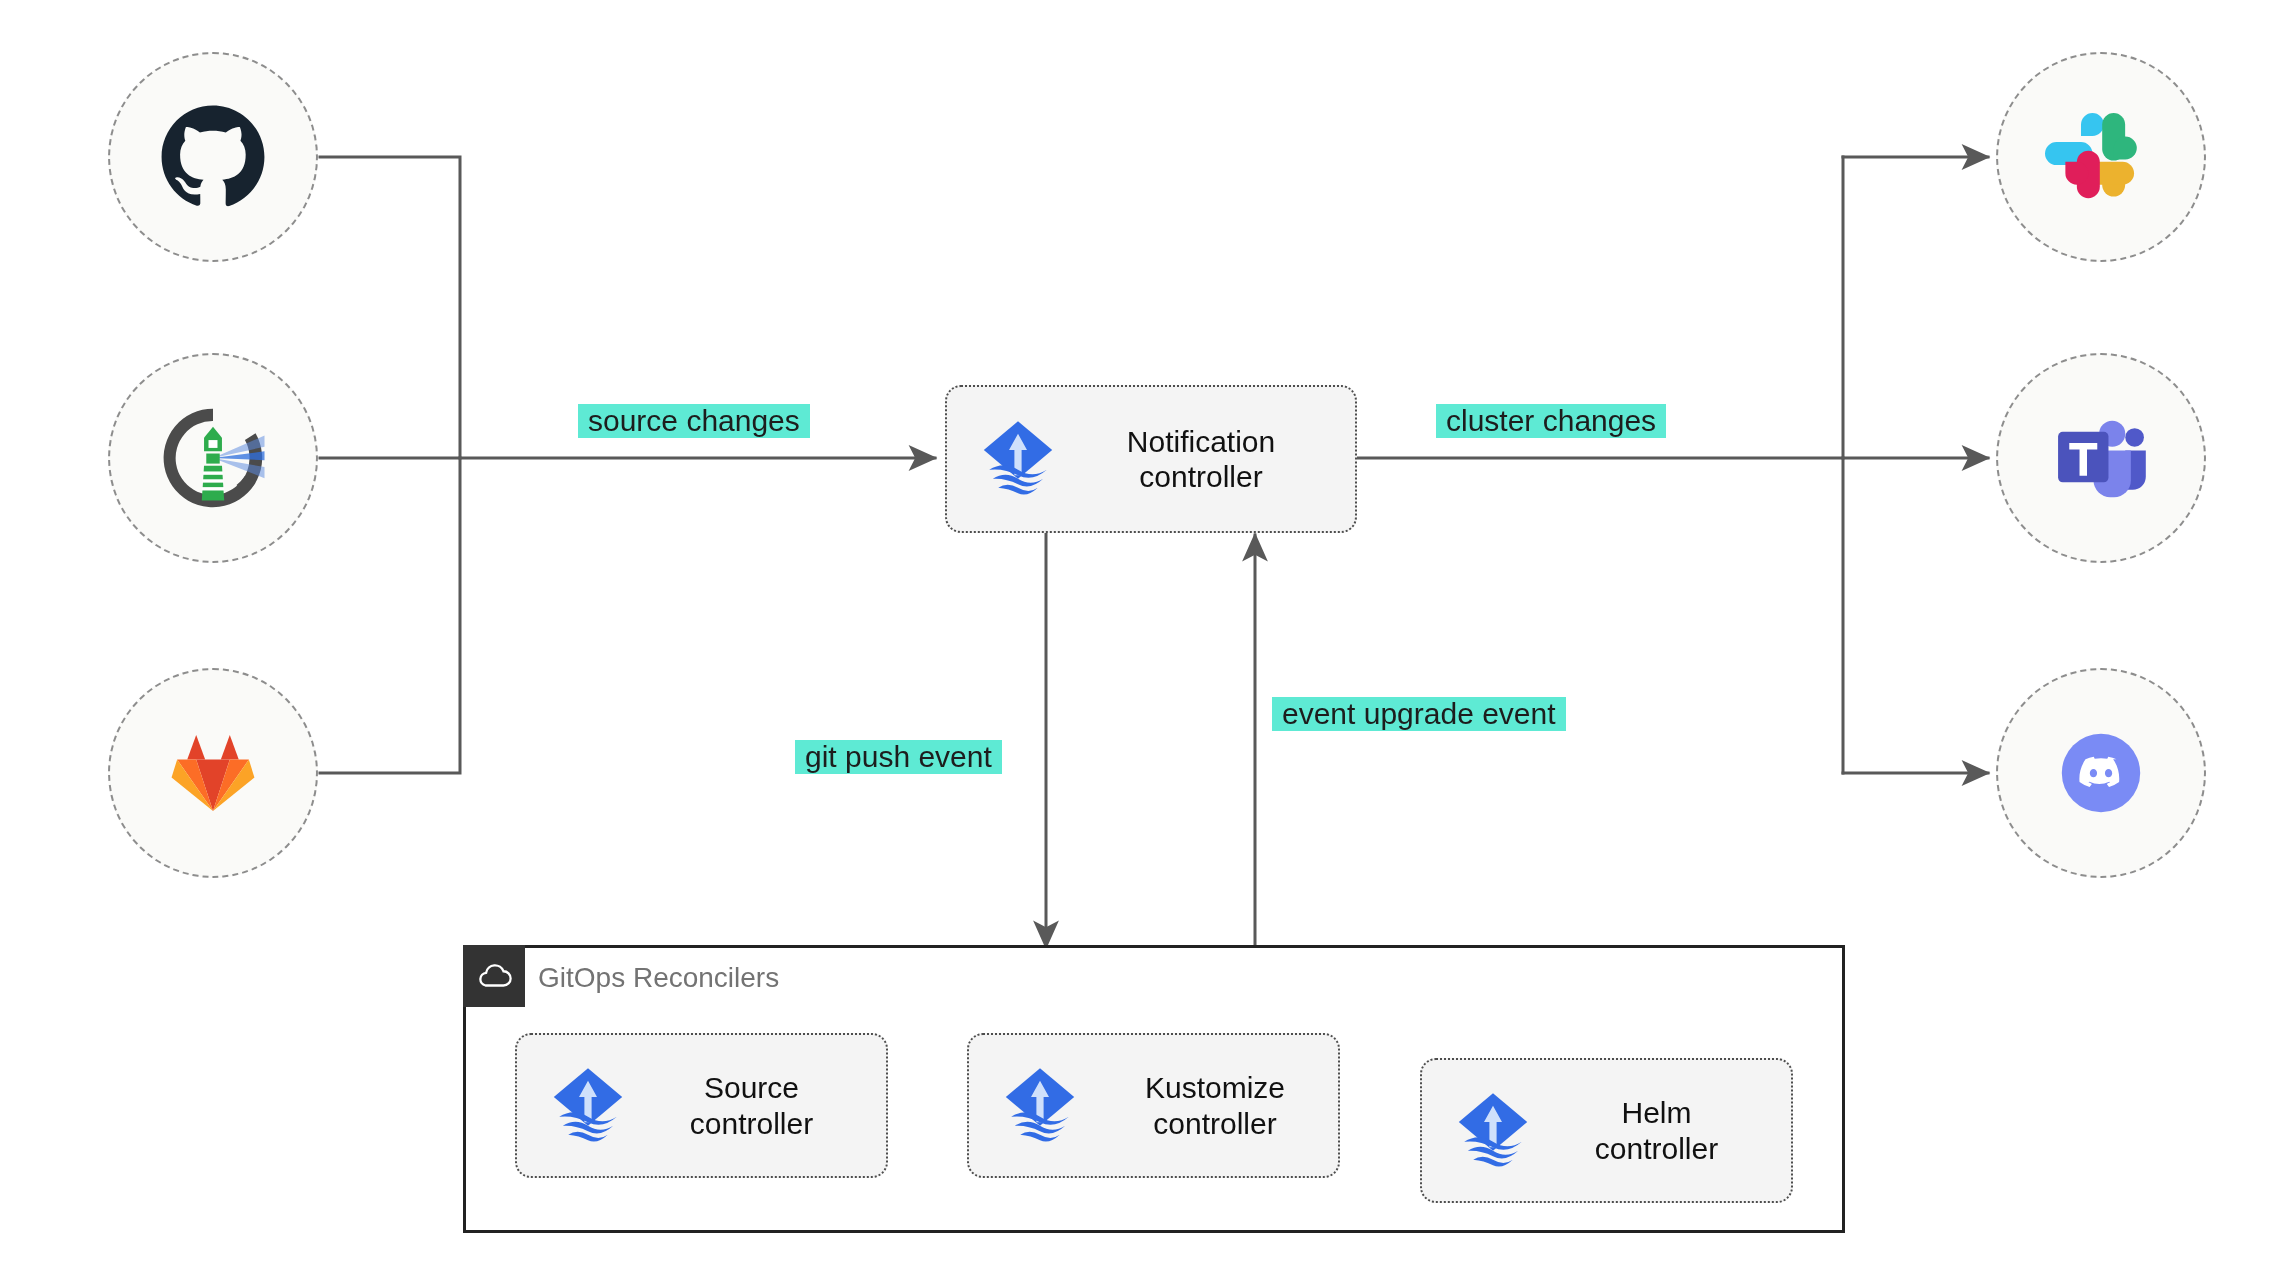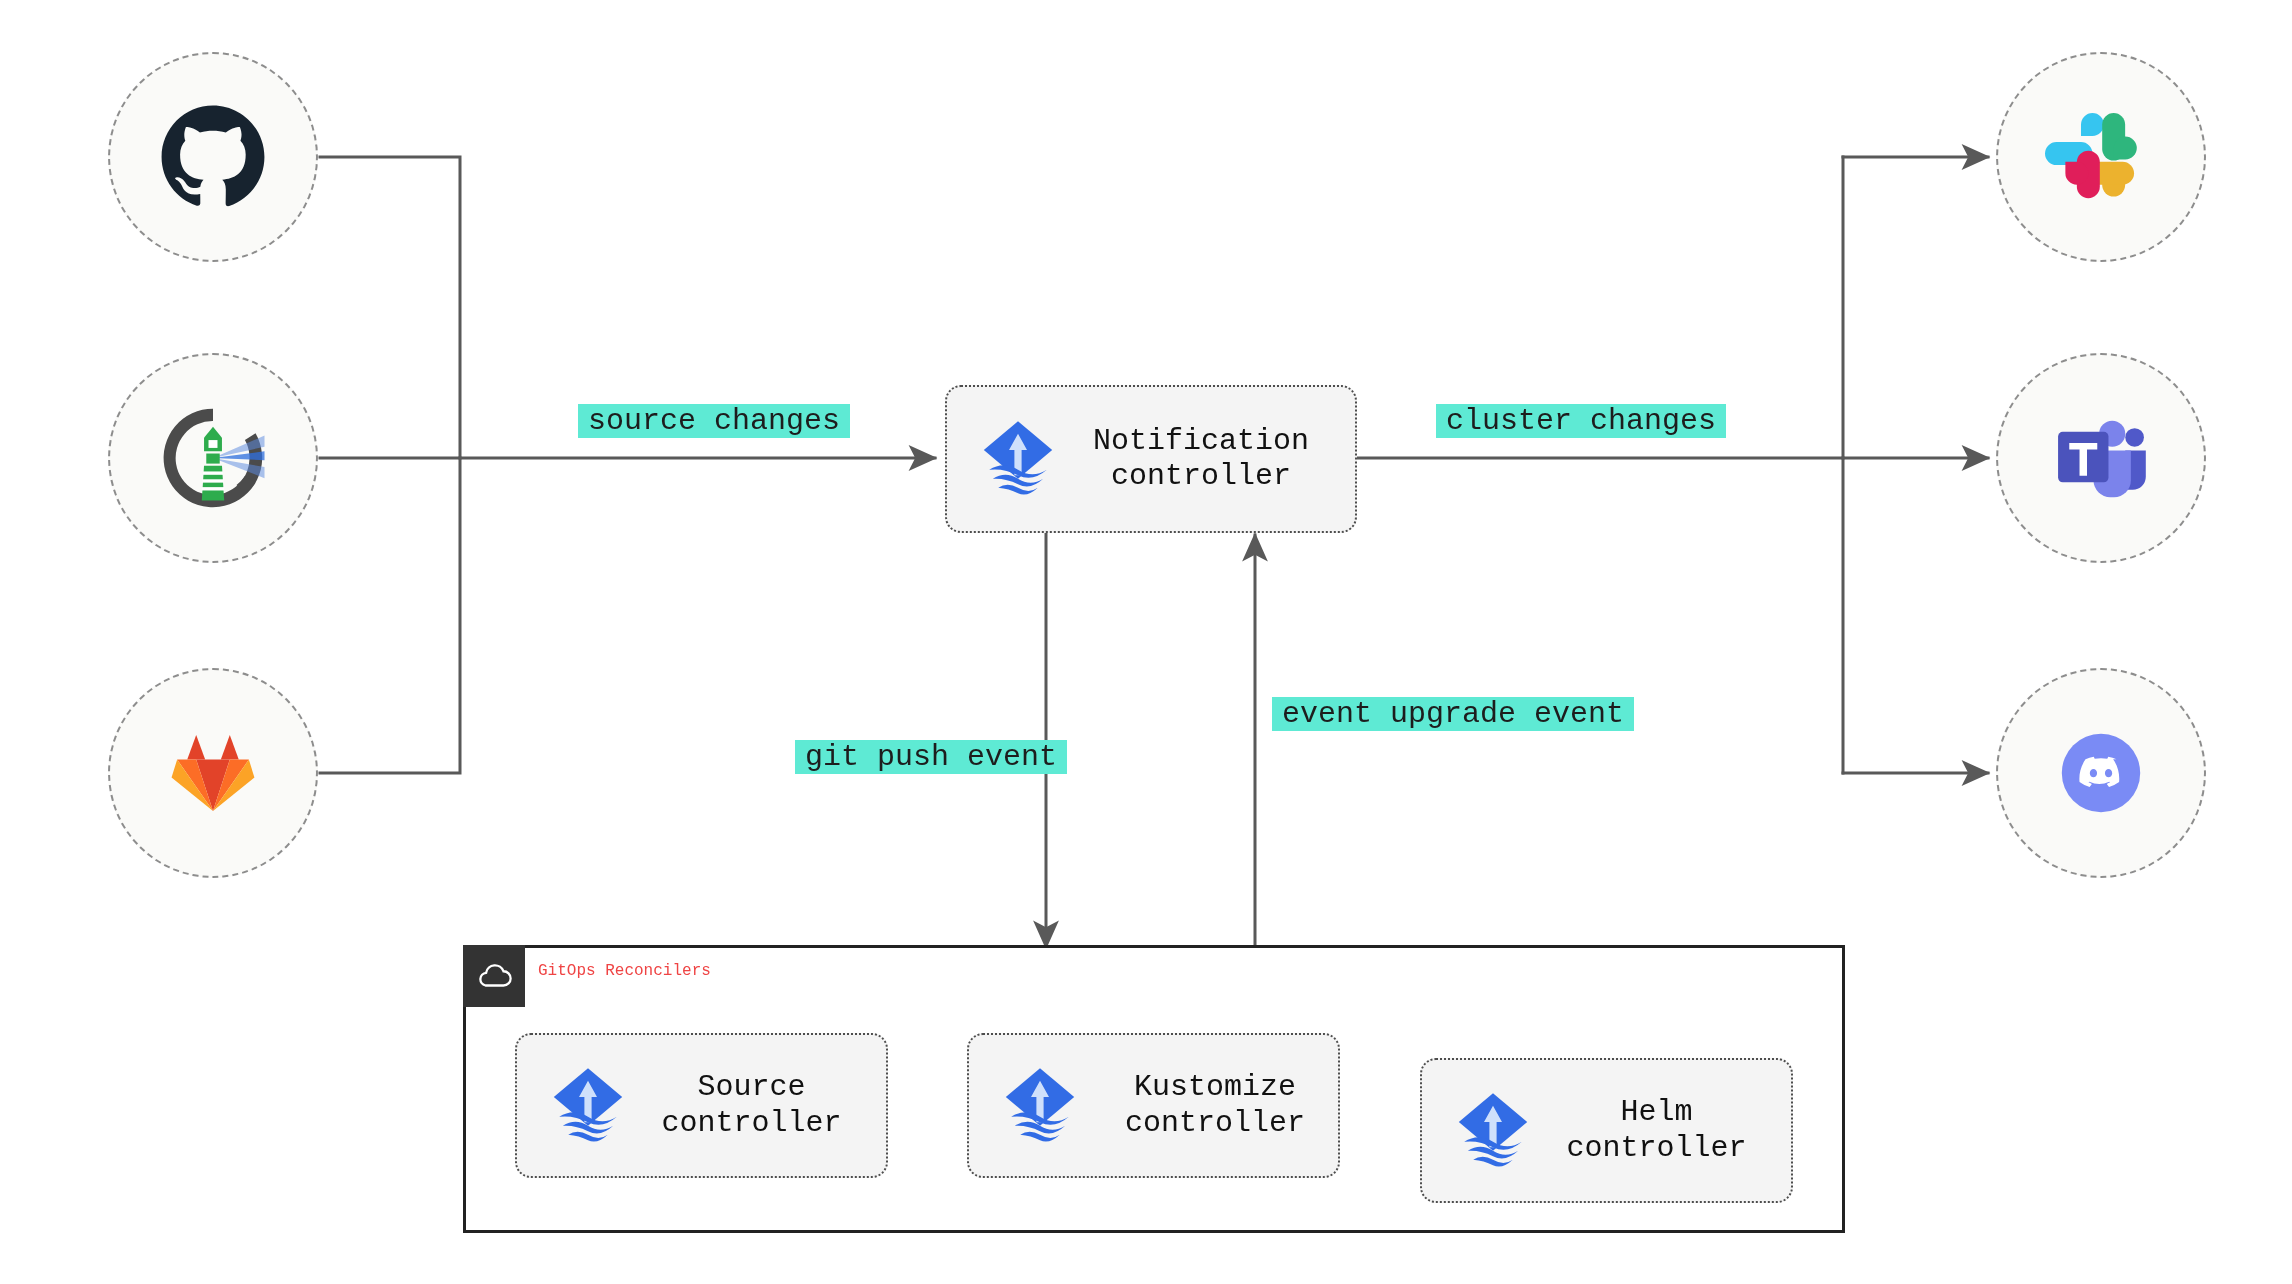--- a/index.html
+++ b/index.html
@@ -1,19 +1,19 @@
 <!DOCTYPE html>
 <html><head>
 <meta charset="utf-8">
 <title>Flux Notification Architecture</title>
 <style>
   html,body{margin:0;padding:0;background:#ffffff;}
   body{width:2292px;height:1284px;position:relative;overflow:hidden;
        font-family:"Liberation Sans","DejaVu Sans",sans-serif;color:#1a1a1a;}
-  #canvas{position:absolute;inset:0;width:2202px;height:1284px;font-family:Liberation Mono, monospace;}
+  #canvas{position:absolute;inset:0;width:2202px;height:1284px;}
   svg.wires{position:absolute;left:0;top:0;width:2292px;height:1284px;pointer-events:none;}
 
   
   .circle-node{position:absolute;width:210px;height:210px;border-radius:50%;
     background:#fafaf8;border:2.5px dashed #8d8d8d;
     display:flex;align-items:center;justify-content:center;box-sizing:border-box;}
   .circle-node .glyph{width:112px;height:112px;display:block;}
 
   
   .card{position:absolute;background:#f4f4f4;border:2.5px dotted #4d4d4d;
@@ -21,21 +21,21 @@
     justify-content:flex-start;}
   .card .flux{width:90px;height:90px;flex:0 0 auto;margin-left:26px;}
   .card .cap{flex:1 1 auto;text-align:center;font-size:30px;line-height:1.18;
     color:#111;padding-right:16px;white-space:pre-line;}
 
   
   .group{position:absolute;background:#ffffff;border:3px solid #222;box-sizing:border-box;}
   .group-tab{position:absolute;background:#333333;width:62px;height:62px;
     display:flex;align-items:center;justify-content:center;}
   .group-tab svg{width:38px;height:28px;}
-  .group-title{position:absolute;font-size:16px;color:#ef4444;white-space:nowrap;}
+  .group-title{position:absolute;font-size:28px;color:#737373;white-space:nowrap;}
 
   
   .elabel{position:absolute;font-size:30px;color:#1d1d1d;white-space:nowrap;
     background:#5eead4;padding:0 10px;}
 </style>
 </head>
 <body>
 
 <div id="canvas">
 

